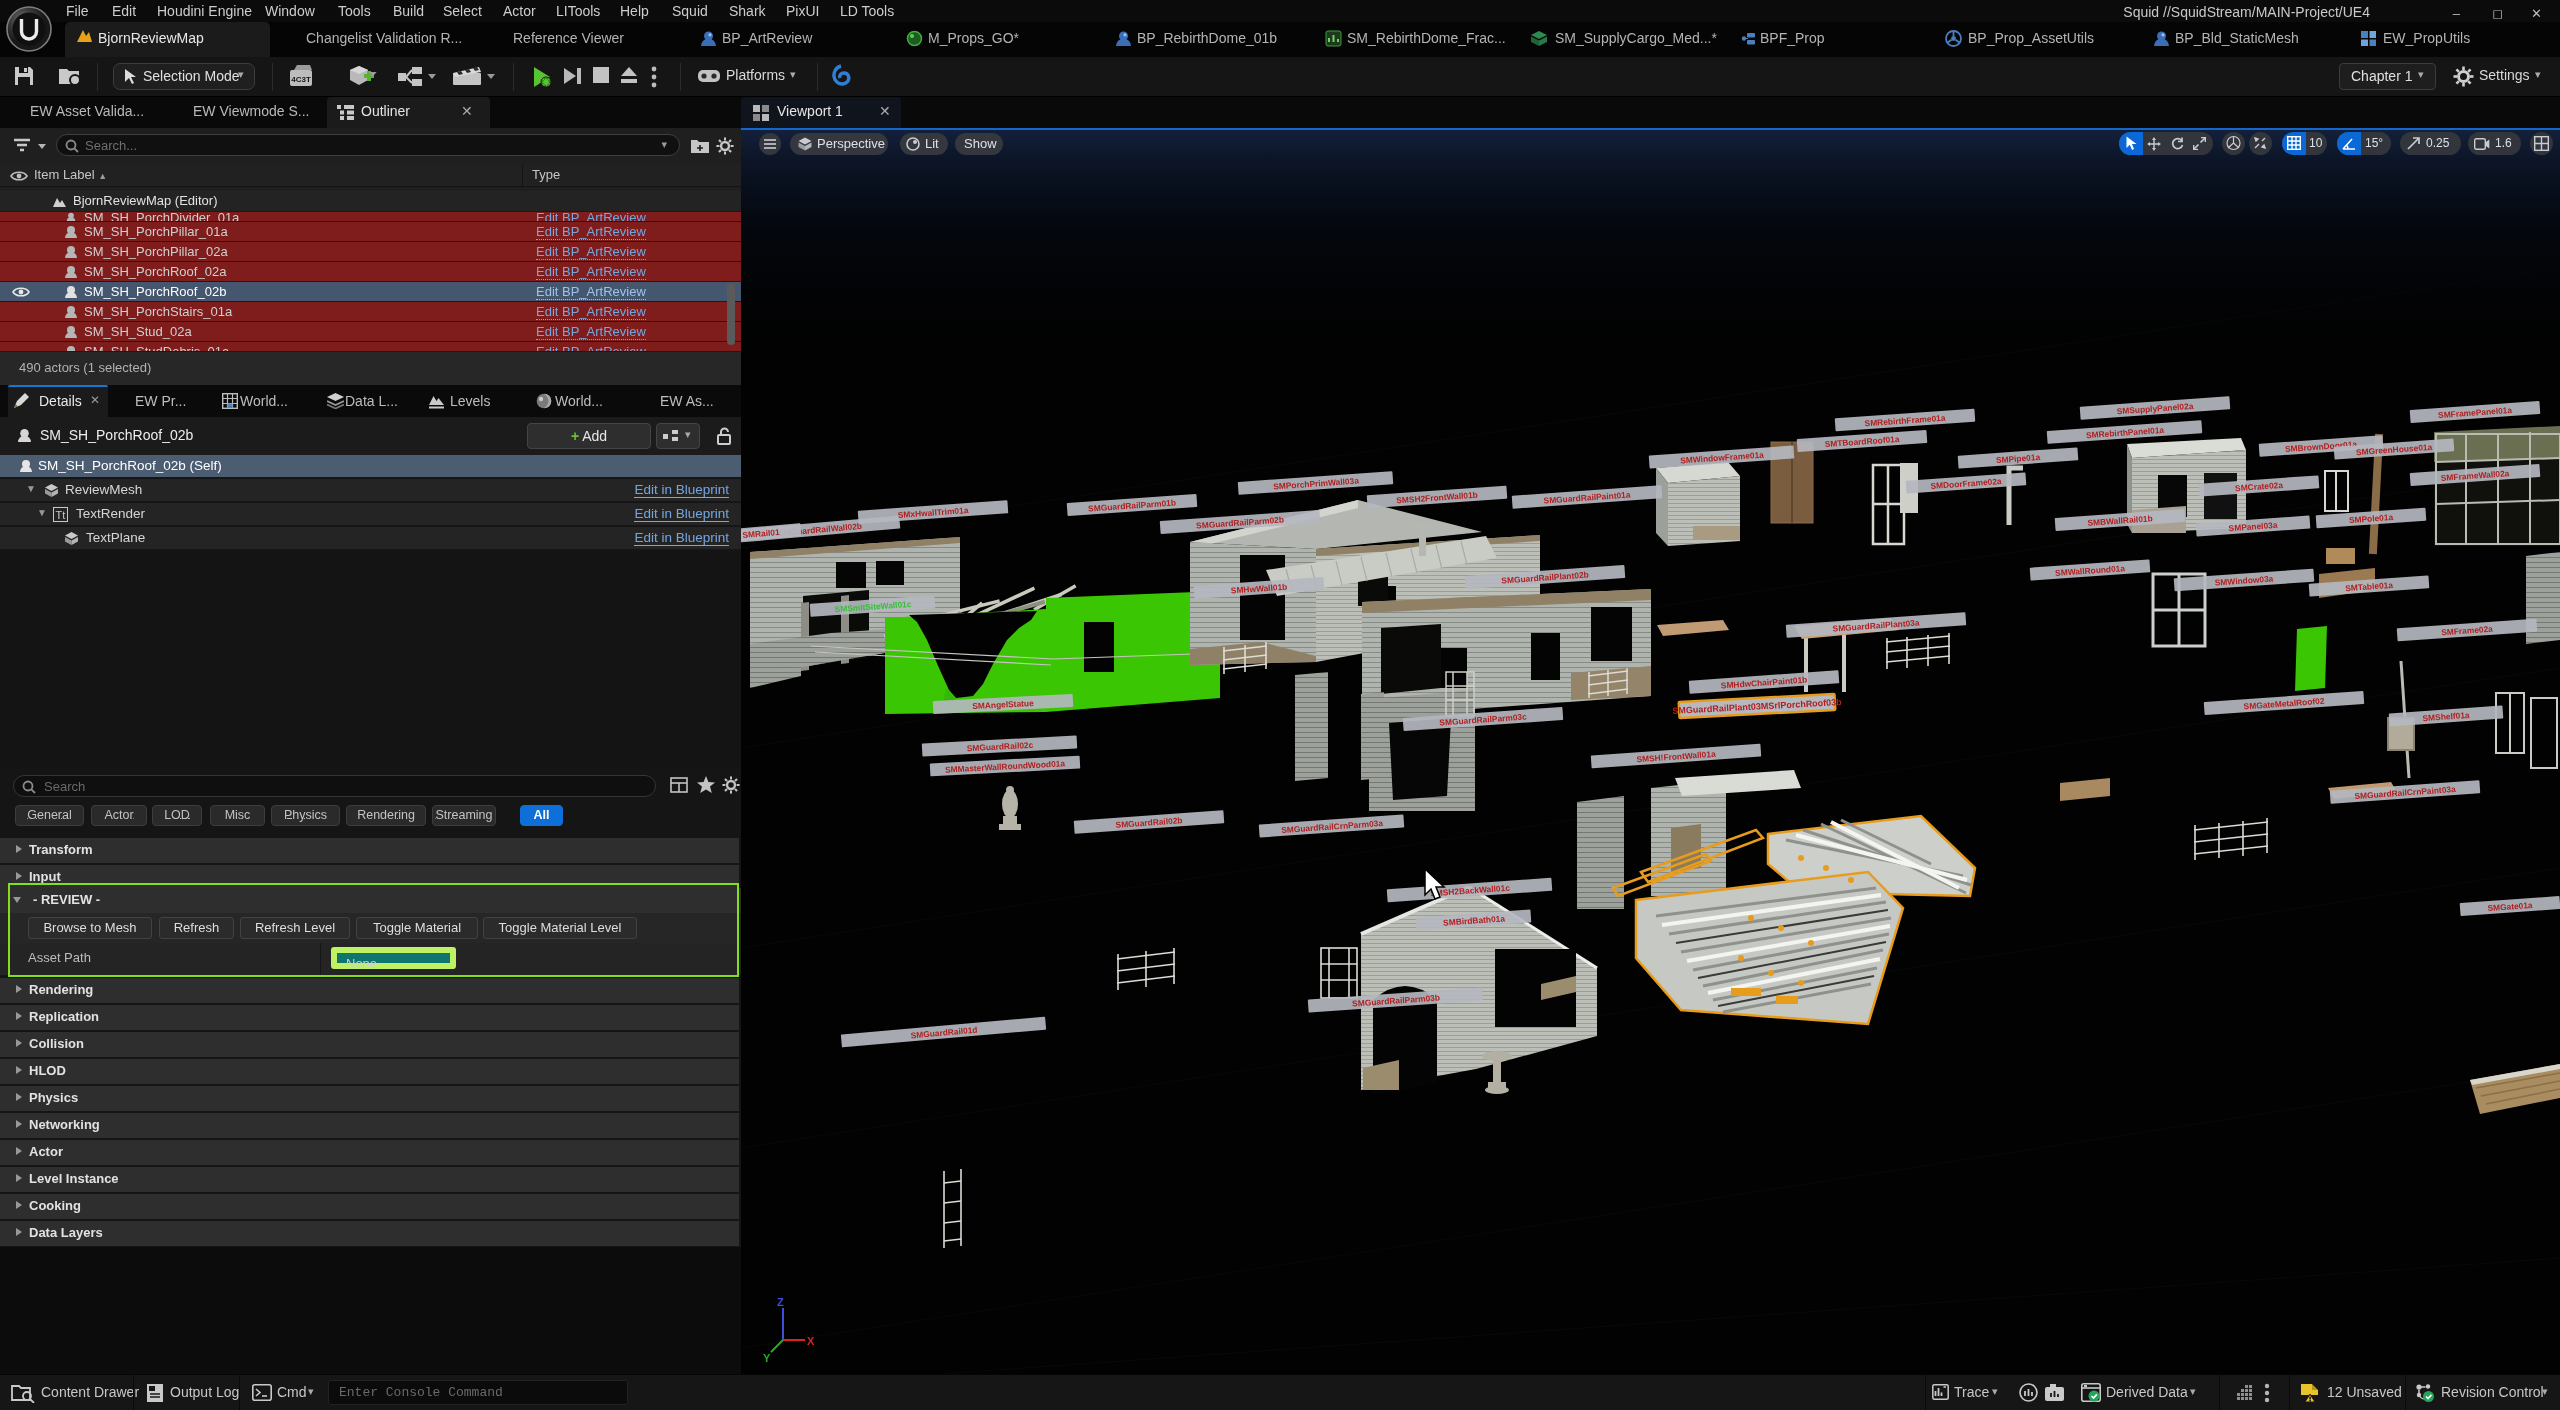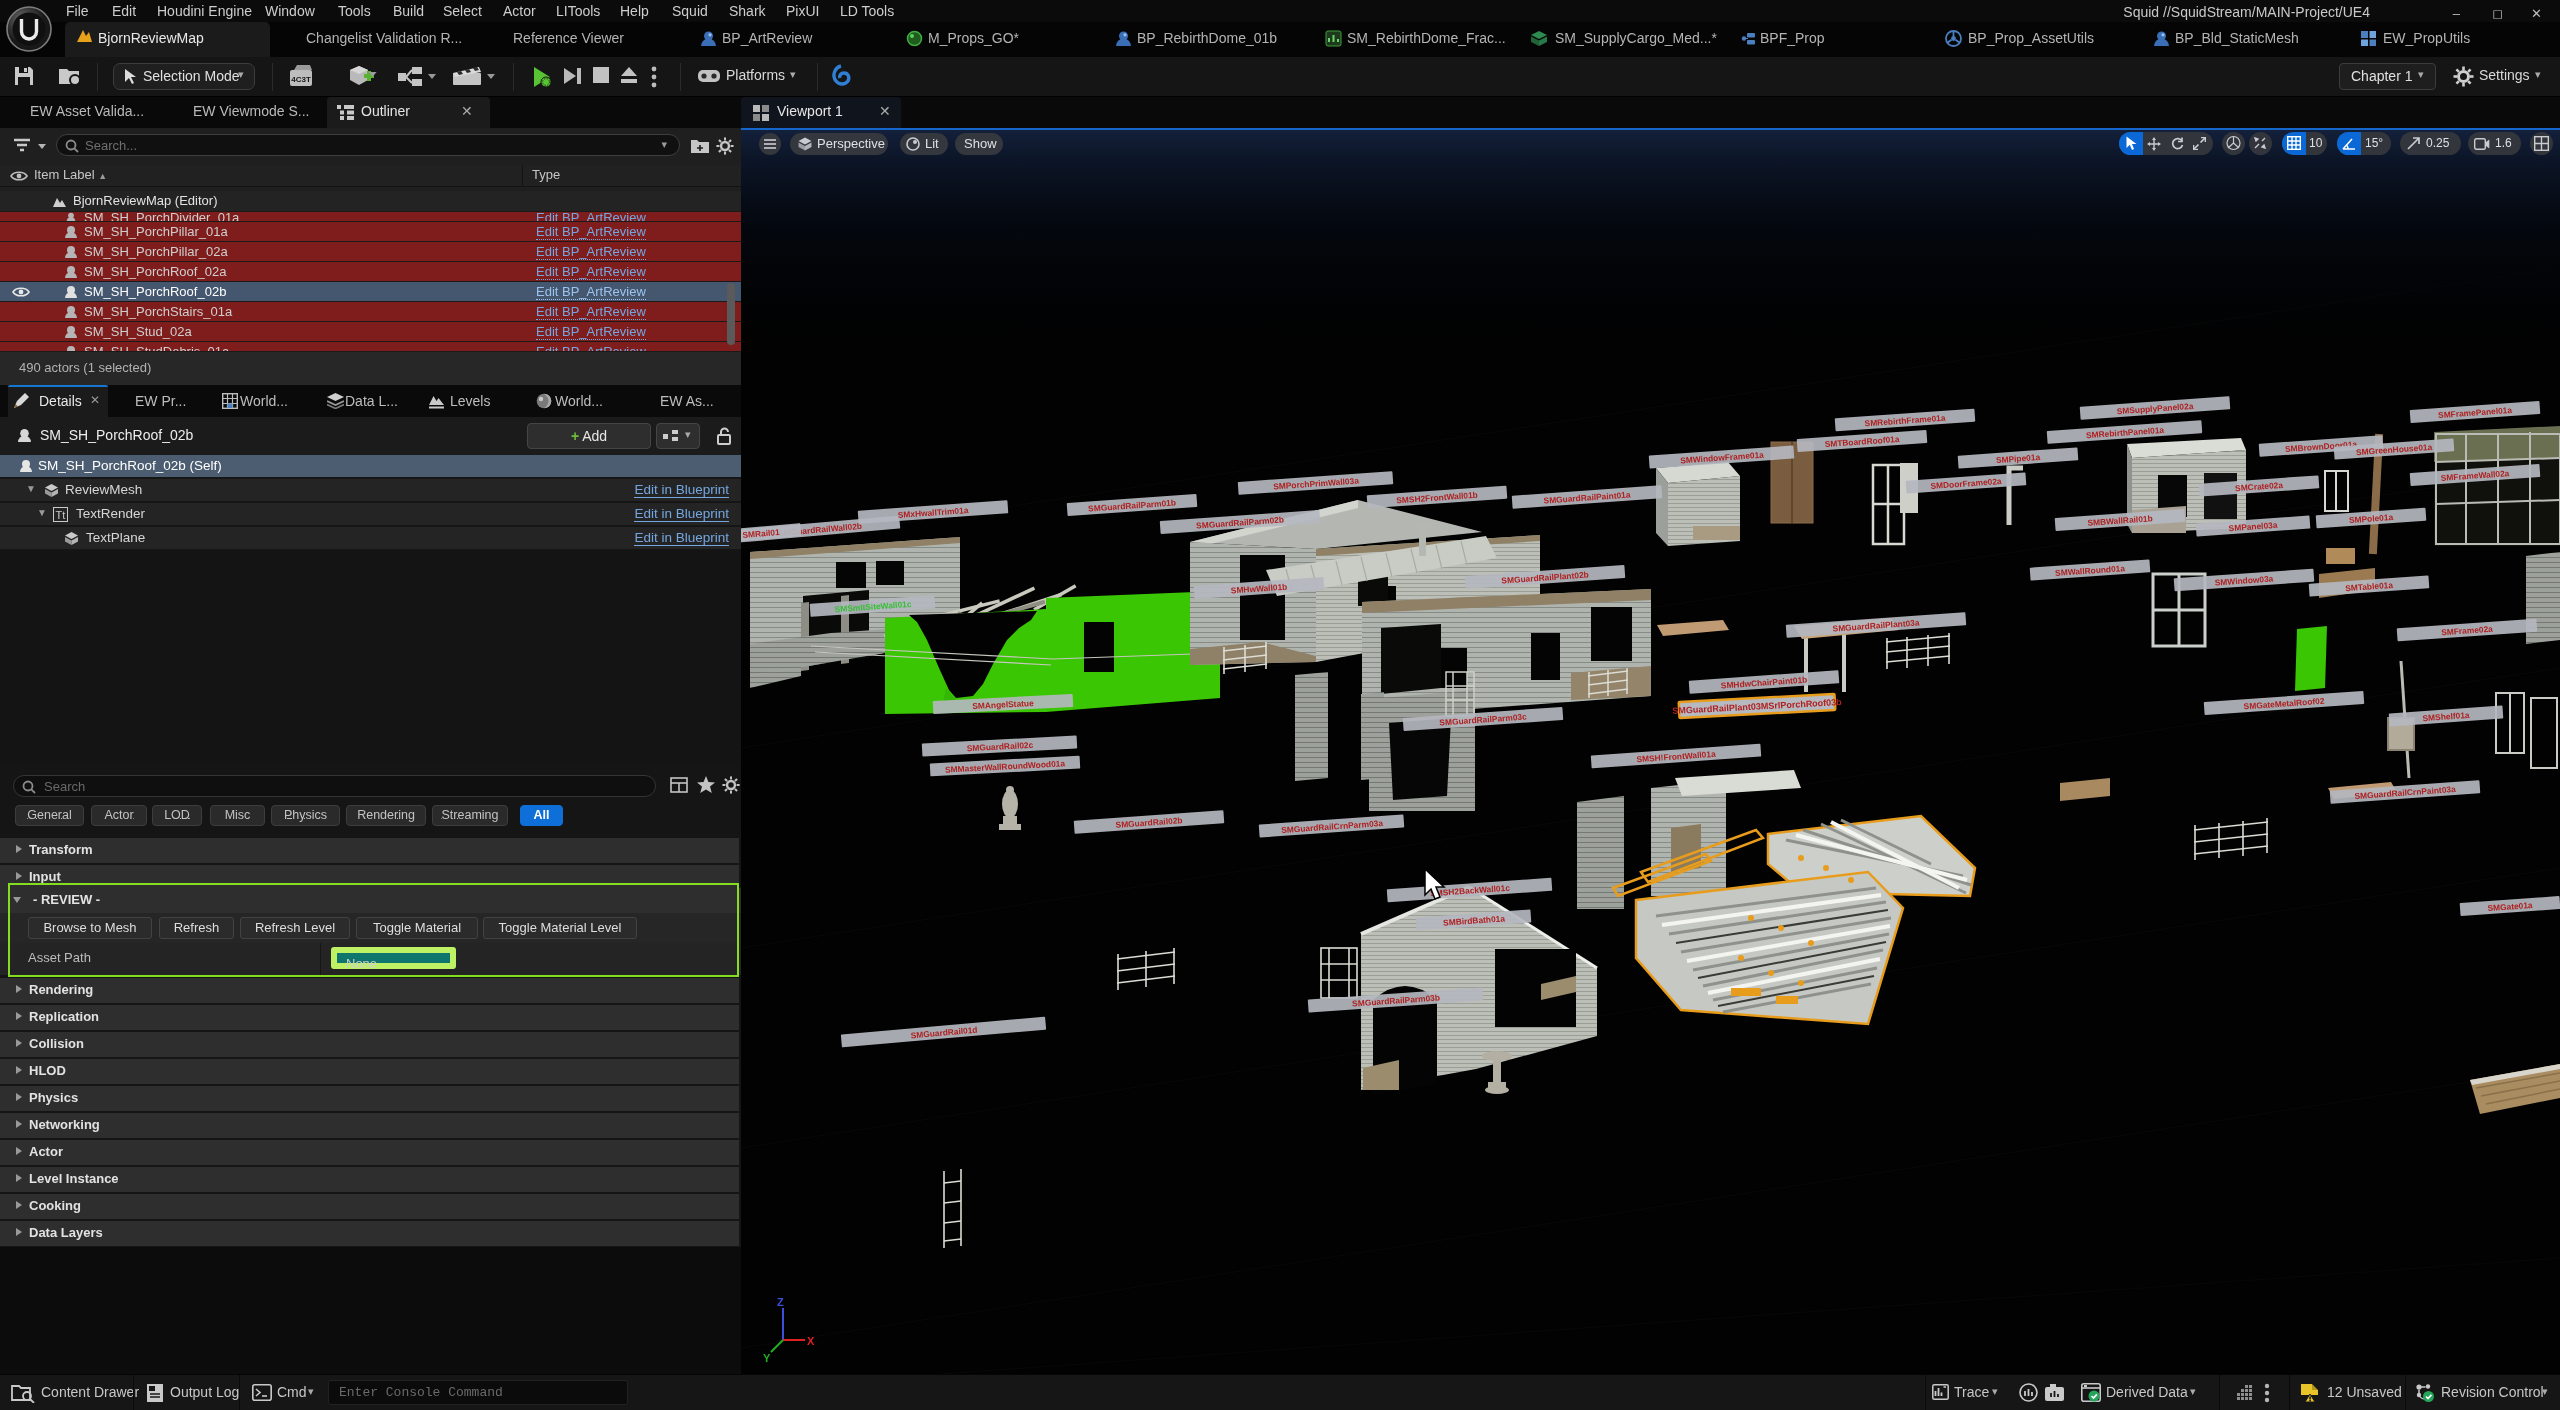--- a/index.html
+++ b/index.html
@@ -569,21 +569,21 @@
           <line x1="15.1" y1="5.9" x2="17.6" y2="3.4"></line>
         </g>
       </svg>
 
   <div class="fpill" style="left:15px;width:69px"><span style="position:relative;top:2px">General</span></div>
   <div class="fpill" style="left:91px;width:56px"><span style="position:relative;top:2px">Actor</span></div>
   <div class="fpill" style="left:152px;width:50px"><span style="position:relative;top:2px">LOD</span></div>
   <div class="fpill" style="left:210px;width:55px"><span style="position:relative;top:2px">Misc</span></div>
   <div class="fpill" style="left:271px;width:69px"><span style="position:relative;top:2px">Physics</span></div>
   <div class="fpill" style="left:346px;width:80px"><span style="position:relative;top:2px">Rendering</span></div>
-  <div class="fpill" style="left:432px;width:76px"><span style="position:relative;top:2px">Streaming</span></div>
+  <div class="fpill" style="left:432px;width:64px"><span style="position:relative;top:2px">Streaming</span></div>
   <div class="fpill" style="left:520px;width:43px;background:#0e6fd8;border-color:#0e6fd8;color:#fff;font-weight:bold"><span style="position:relative;top:2px">All</span></div>
 
   <div class="sect" style="top:421px">
         <span class="ar"></span>
         <span class="tx">Transform</span>
       </div>
   <div class="sect" style="top:471px;width:741px;background:#2e2e2e">
         <span class="abs" style="left:13px;top:9px;width:0;height:0;border-top:6px solid #999;border-left:4px solid transparent;border-right:4px solid transparent"></span>
         <span class="tx" style="left:33px">- REVIEW -</span>
       </div>

